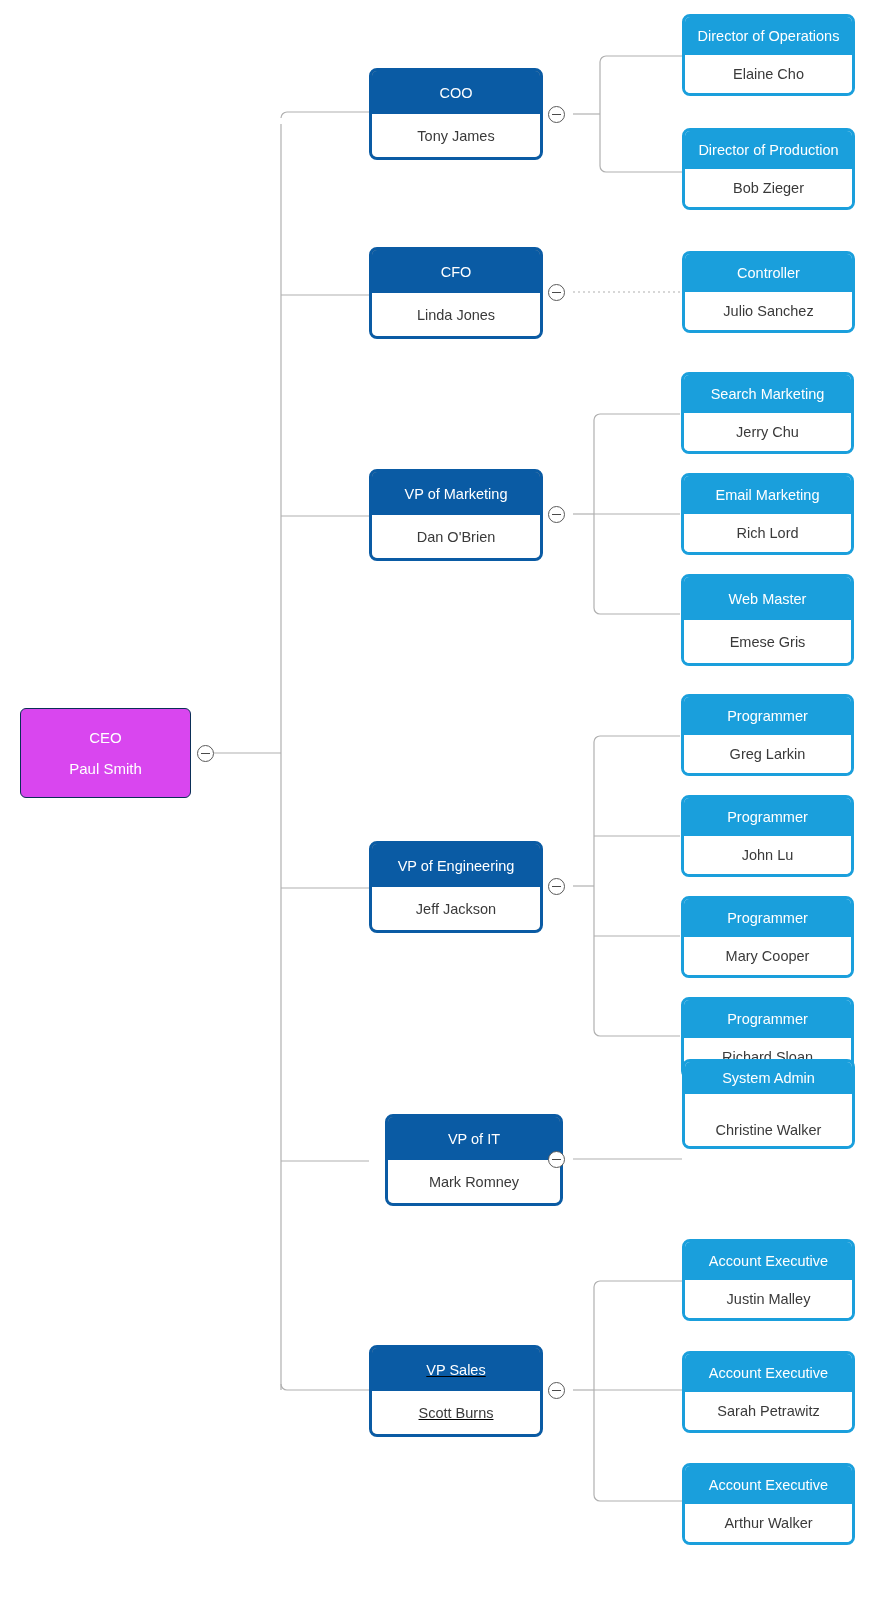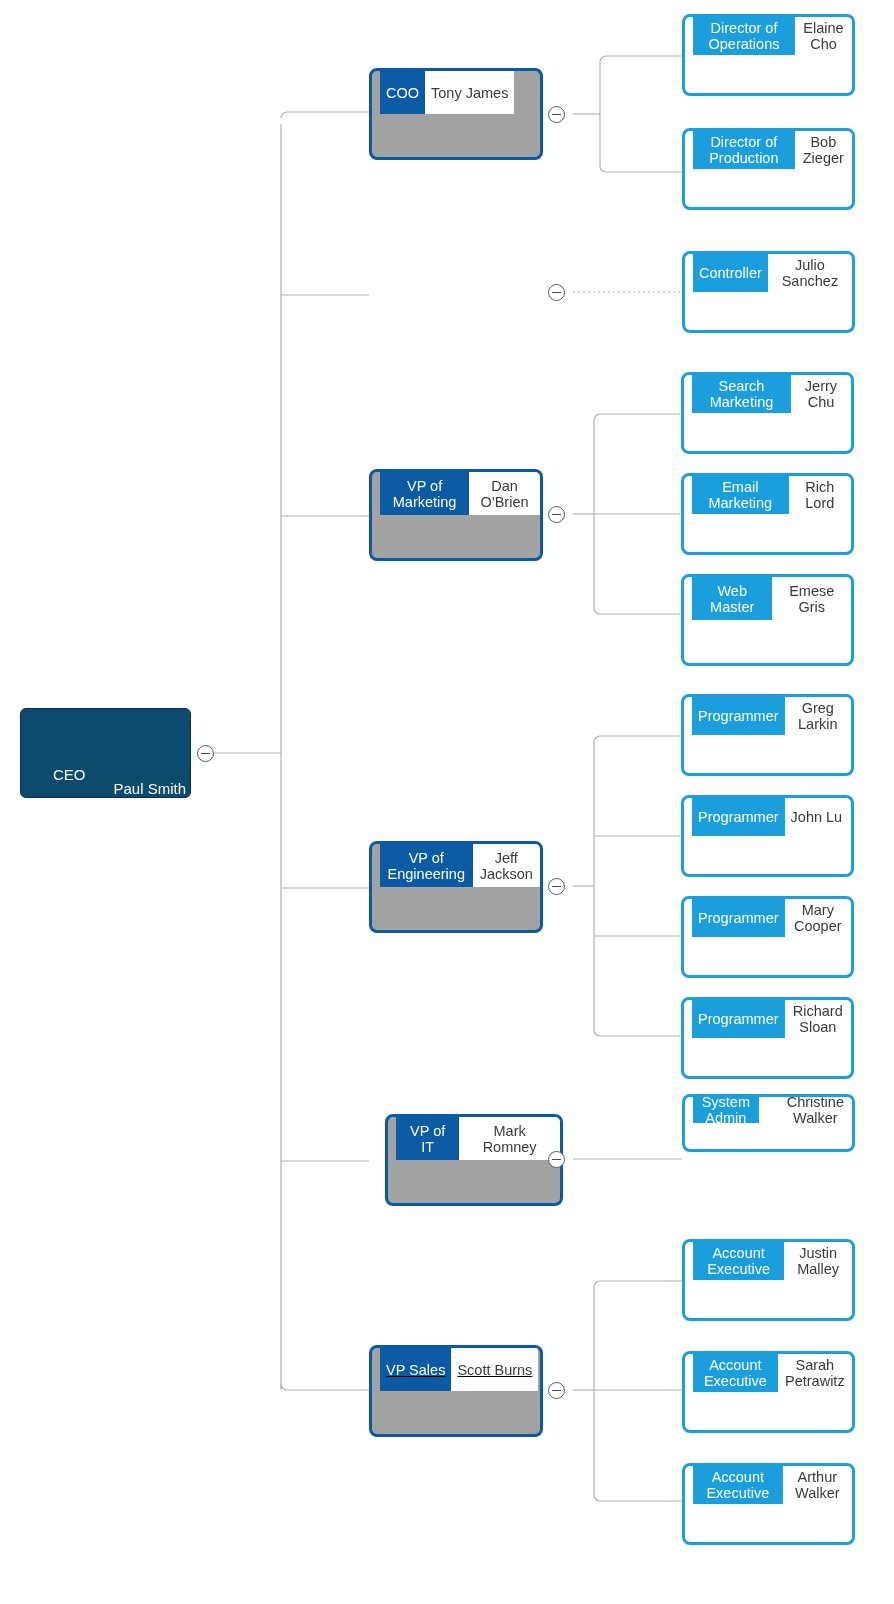--- a/index.html
+++ b/index.html
@@ -26,26 +26,25 @@
     width: 894px;
     height: 1604px;
     pointer-events: none;
   }
   .node {
     position: absolute;
     box-sizing: border-box;
     border-radius: 8px;
     overflow: hidden;
     display: flex;
-    flex-direction: row;
-    padding-left: 8px;
+    flex-direction: column;
   }
   
   .node.level-root {
-    background: #0c4a6e;
+    background: #d946ef;
     border: 1px solid #0b2f57;
     border-radius: 6px;
     justify-content: center;
     align-items: flex-end;
   }
   .node.level-root .node-title,
   .node.level-root .node-name {
     color: #ffffff;
     width: 100%;
     text-align: center;
@@ -175,20 +174,24 @@
     <div class="node-name">Paul Smith</div>
   </div>
   <div class="toggle" style="left:197px; top:745px;"></div>
 
   <div class="node level-exec" style="left:369px; top:68px; width:174px; height:92px;">
     <div class="node-title">COO</div>
     <div class="node-name">Tony James</div>
   </div>
   <div class="toggle" style="left:548px; top:106px;"></div>
 
+  <div class="node level-exec" style="left:369px; top:247px; width:174px; height:92px;">
+    <div class="node-title">CFO</div>
+    <div class="node-name">Linda Jones</div>
+  </div>
   <div class="toggle" style="left:548px; top:284px;"></div>
 
   <div class="node level-exec" style="left:369px; top:469px; width:174px; height:92px;">
     <div class="node-title">VP of Marketing</div>
     <div class="node-name">Dan O'Brien</div>
   </div>
   <div class="toggle" style="left:548px; top:506px;"></div>
 
   <div class="node level-exec" style="left:369px; top:841px; width:174px; height:92px;">
     <div class="node-title">VP of Engineering</div>
@@ -251,21 +254,21 @@
   <div class="node level-report" style="left:681px; top:896px; width:173px; height:82px;">
     <div class="node-title">Programmer</div>
     <div class="node-name">Mary Cooper</div>
   </div>
 
   <div class="node level-report" style="left:681px; top:997px; width:173px; height:82px;">
     <div class="node-title">Programmer</div>
     <div class="node-name">Richard Sloan</div>
   </div>
 
-  <div class="node level-report" style="left:682px; top:1094px; width:173px; height:58px;gap:20px;">
+  <div class="node level-report" style="left:682px; top:1059px; width:173px; height:90px;gap:20px;">
     <div class="node-title">System Admin</div>
     <div class="node-name">Christine Walker</div>
   </div>
 
   <div class="node level-report" style="left:682px; top:1239px; width:173px; height:82px;">
     <div class="node-title">Account Executive</div>
     <div class="node-name">Justin Malley</div>
   </div>
 
   <div class="node level-report" style="left:682px; top:1351px; width:173px; height:82px;">

